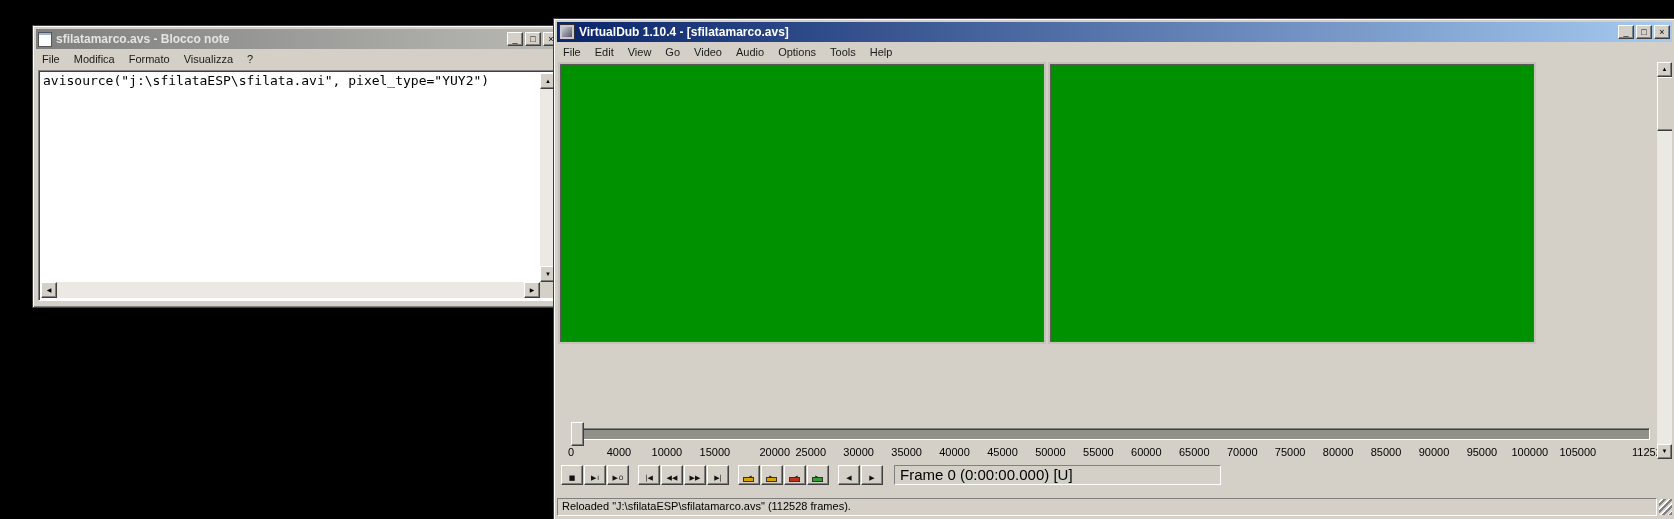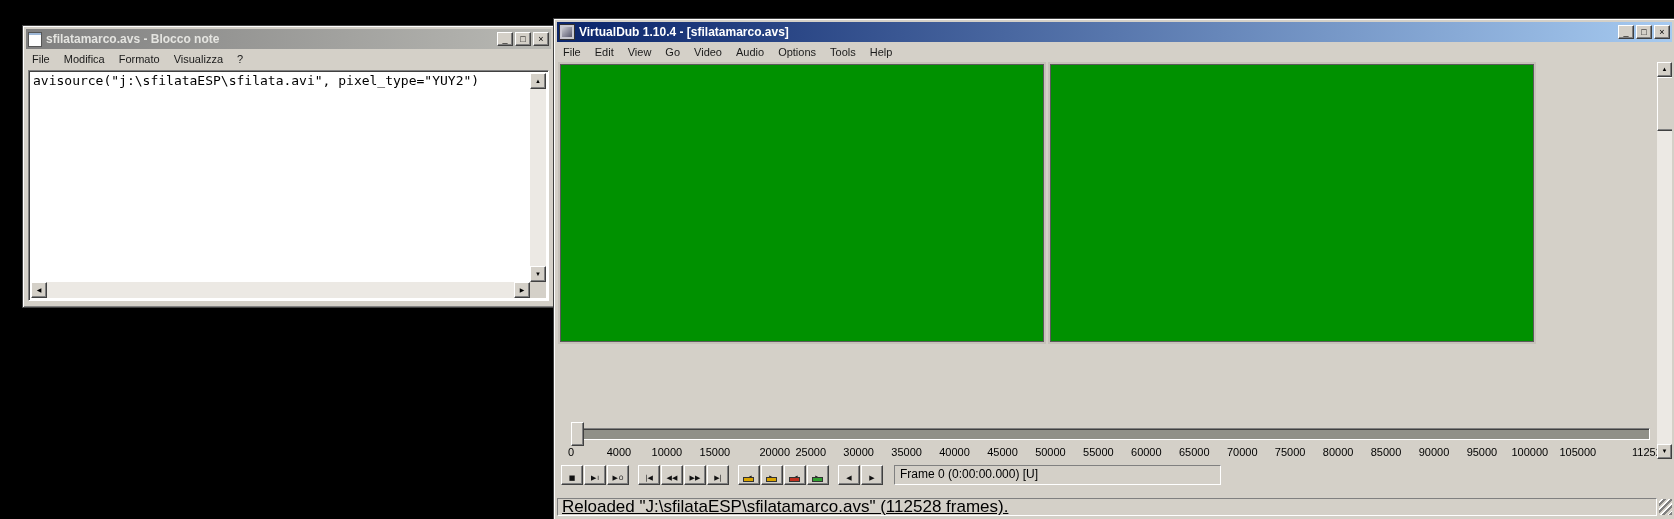--- a/index.html
+++ b/index.html
@@ -24,21 +24,21 @@
           font-family:"Liberation Sans",sans-serif;cursor:default;}
   .menubar{display:flex;align-items:center;height:19px;padding-left:2px;}
   .menu-item{font-size:11px;padding:2px 7px;color:#1a1a1a;white-space:nowrap;}
 
   .sunken{border:1px solid;border-color:#808080 #ffffff #ffffff #808080;
           box-shadow:inset 1px 1px 0 #404040;}
   .raised{background:#d4d0c8;border:1px solid;border-color:#fff #404040 #404040 #fff;
           box-shadow:inset -1px -1px 0 #808080;}
 
   
-  #notepad{left:22px;top:25px;width:531px;height:281px;}
+  #notepad{left:32px;top:25px;width:531px;height:281px;}
   .np-icon{width:12px;height:13px;background:#fdfdfd;border:1px solid #555;
            box-shadow:inset 0 2px 0 #9db7d6;flex:none;}
   #notepad .edit{position:absolute;left:5px;right:5px;top:44px;bottom:6px;background:#fff;}
   .edit-content{position:absolute;left:4px;top:2px;right:20px;bottom:20px;
                 font-family:"DejaVu Sans Mono",monospace;font-size:13px;color:#000;
                 white-space:pre;overflow:hidden;}
   .vscroll{position:absolute;top:2px;right:2px;bottom:18px;width:16px;background:#ece9e4;}
   .hscroll{position:absolute;left:2px;bottom:2px;right:18px;height:16px;background:#ece9e4;}
   .sb-btn{position:absolute;width:16px;height:16px;padding:0;font-size:6px;line-height:14px;
           text-align:center;color:#000;cursor:default;}
@@ -71,33 +71,33 @@
         border:1px solid;border-color:#fff #404040 #404040 #fff;
         box-shadow:inset -1px -1px 0 #808080;cursor:default;
         font-family:"DejaVu Sans",sans-serif;}
   .tbtn.gap{margin-left:8px;}
   .tglyph{font-size:7px;color:#111;line-height:1;}
   .tsub{font-size:6px;color:#111;margin-left:1px;}
   .tbadge{position:absolute;left:4px;bottom:2px;width:9px;height:3px;border:1px solid #333;}
 
   .frame-box{position:absolute;left:337px;top:403px;width:320px;height:18px;background:#d4d0c8;
              border:1px solid;border-color:#808080 #fff #fff #808080;
-             font-size:12px;line-height:17px;padding-left:5px;color:#000;white-space:nowrap;}
+             font-size:15px;line-height:17px;padding-left:5px;color:#000;white-space:nowrap;}
 
   .client-vscroll{position:absolute;right:0;top:0;width:15px;height:397px;background:#ece9e4;}
   .cs-btn{position:absolute;left:0;width:15px;height:15px;padding:0;font-size:6px;line-height:13px;
           text-align:center;color:#000;cursor:default;}
   .cs-up{top:0;} .cs-down{bottom:0;}
   .cs-thumb{position:absolute;left:0;top:15px;width:15px;height:52px;}
 
   .statusbar{position:absolute;left:3px;right:3px;bottom:3px;height:20px;background:#d4d0c8;
              display:flex;align-items:center;}
   .status-panel{flex:1;height:16px;border:1px solid;border-color:#808080 #fff #fff #808080;
-                font-size:17px;line-height:15px;padding:0 4px;color:#000;white-space:nowrap;
-                overflow:hidden;text-decoration:underline;}
+                font-size:11px;line-height:15px;padding:0 4px;color:#000;white-space:nowrap;
+                overflow:hidden;}
   .resize-grip{width:13px;height:16px;margin-left:2px;flex:none;
                background:repeating-linear-gradient(135deg,#d4d0c8 0 2px,#fff 2px 3px,#808080 3px 5px);}
 </style>
 </head>
 <body>
 
 <div class="desktop" style="background: rgb(0, 0, 0);">
 
   <div class="win" id="notepad">
     <div class="titlebar inactive">

